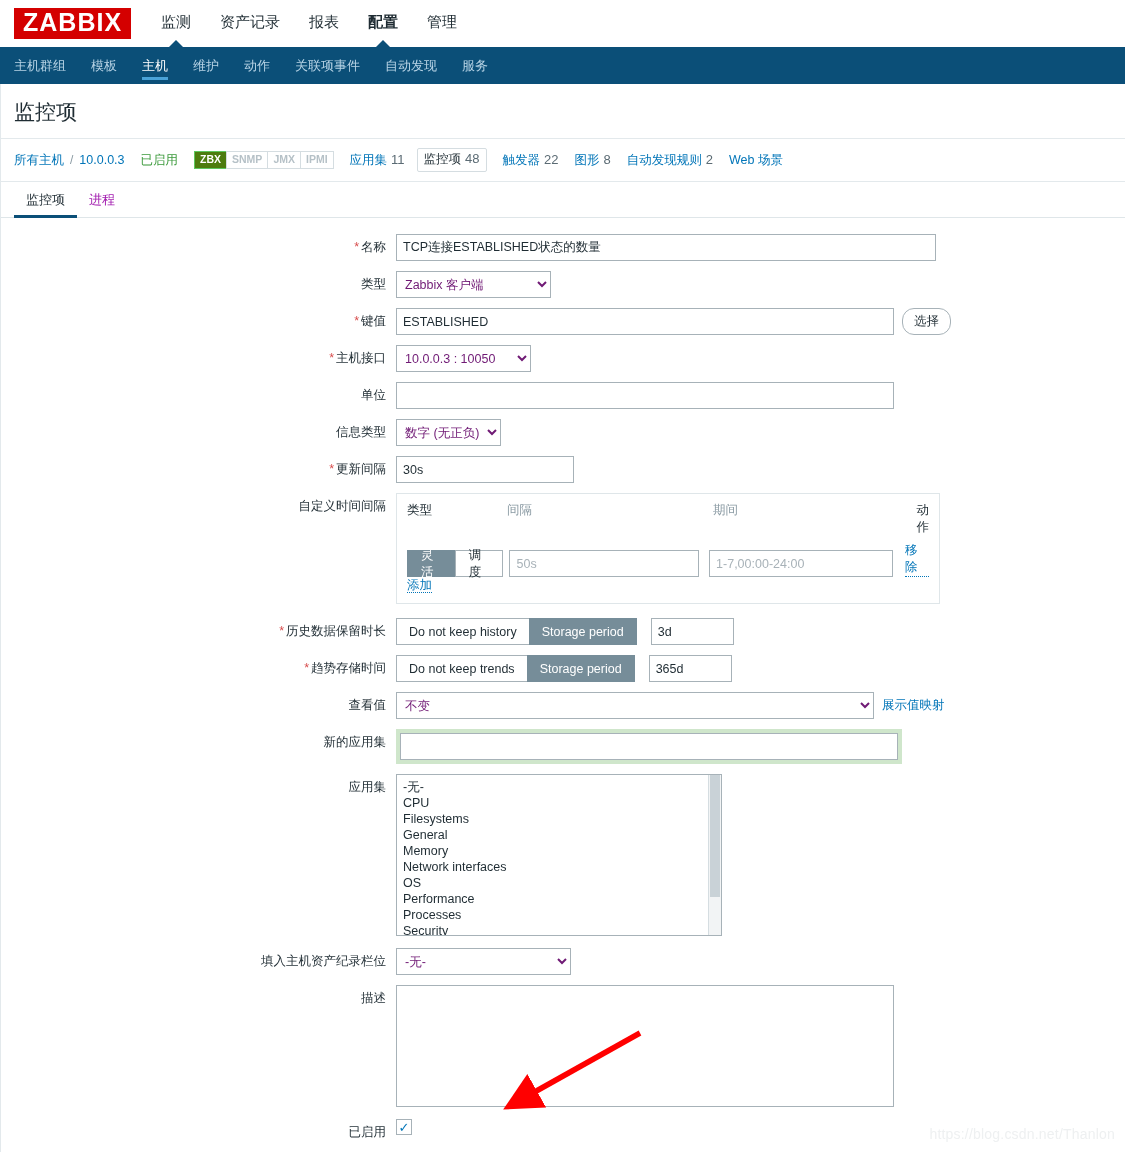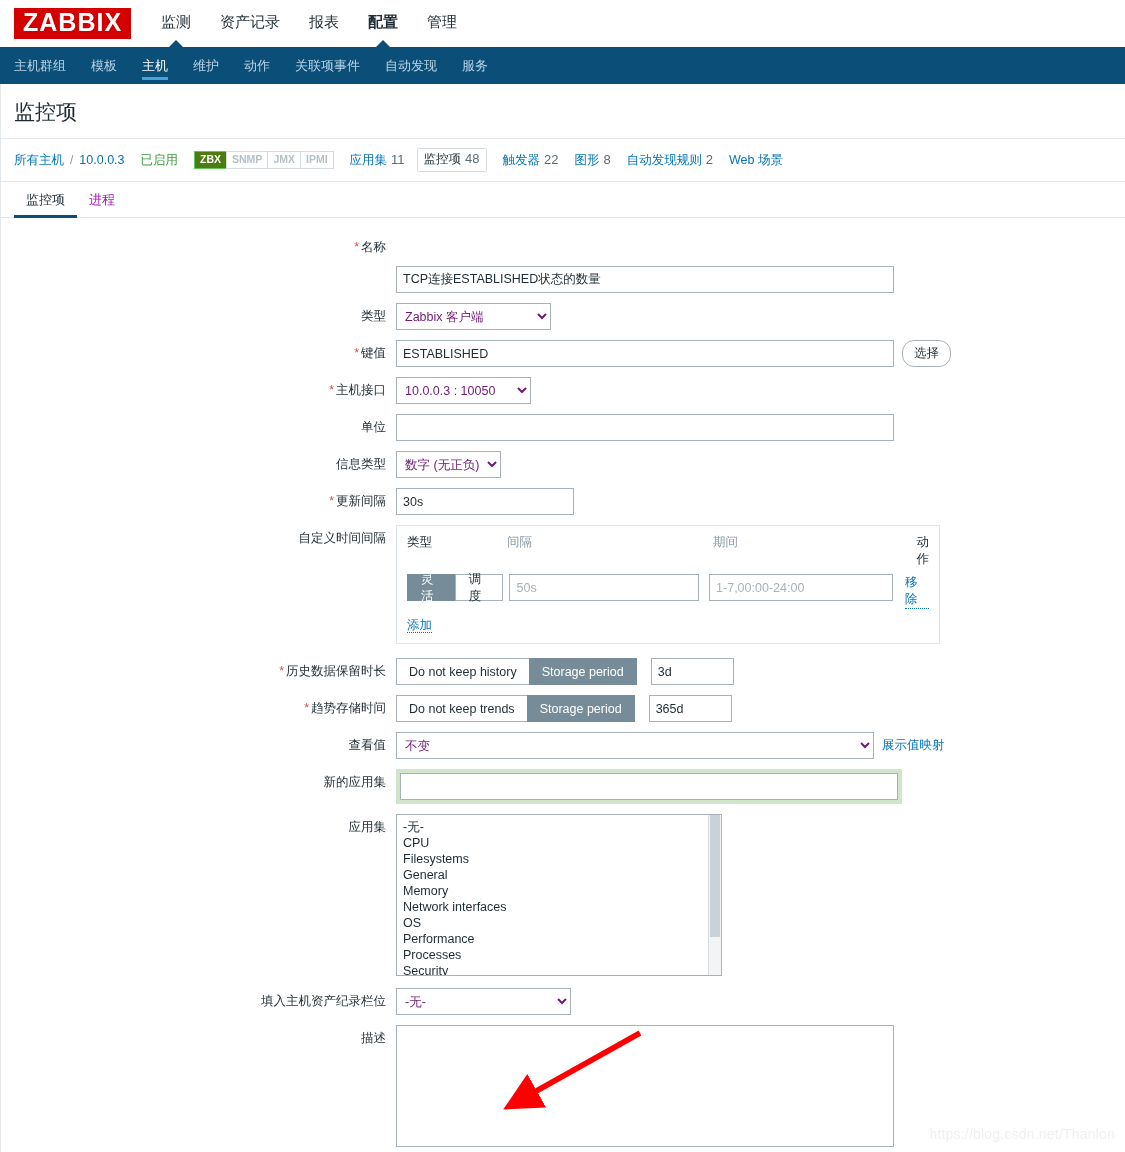--- a/index.html
+++ b/index.html
@@ -131,21 +131,21 @@
   
   .intervals{
     border:1px solid #dfe6e9; background:#fff; padding:8px 10px 9px;
     width:544px;
   }
   .int-head{ display:flex; font-size:12.5px; color:#8a9aa3; margin-bottom:6px;}
   .int-head .c1{ width:100px; color:#1f2c33;}
   .int-head .c2{ width:206px; }
   .int-head .c3{ width:200px; }
   .int-head .c4{ flex:1; text-align:right; color:#1f2c33;}
-  .int-row{ display:flex; align-items:flex-start; margin-bottom:8px;}
+  .int-row{ display:flex; align-items:flex-end; }
   .toggle{ display:flex; width:100px; }
   .toggle .tg{
     font-size:12.5px; padding:4px 13px; border:1px solid #a7b2b8;
     background:#fff; cursor:pointer; color:#1f2c33; height:27px;
     display:flex; align-items:center; justify-content:center;
   }
   .toggle .tg:first-child{ border-right:none; }
   .toggle .tg.on{ background:#768d99; color:#fff; border-color:#768d99; }
   .lnk{
     color:#0275b8; font-size:12.5px; cursor:pointer;
@@ -266,21 +266,21 @@
 <div class="tabs">
   <div class="tab active">监控项</div>
   <div class="tab">进程</div>
 </div>
 
 <div class="form">
 
   <div class="row">
     <div class="lab"><span class="req">*</span><span>名称</span></div>
     <div class="fld">
-      <input type="text" style="width: 498px; margin-top: 32px;" value="TCP连接ESTABLISHED状态的数量">
+      <input type="text" style="width: 540px;" value="TCP连接ESTABLISHED状态的数量">
     </div>
   </div>
 
   <div class="row">
     <div class="lab">类型</div>
     <div class="fld">
       <select style="width:155px">
         <option>Zabbix 客户端</option>
       </select>
     </div>

